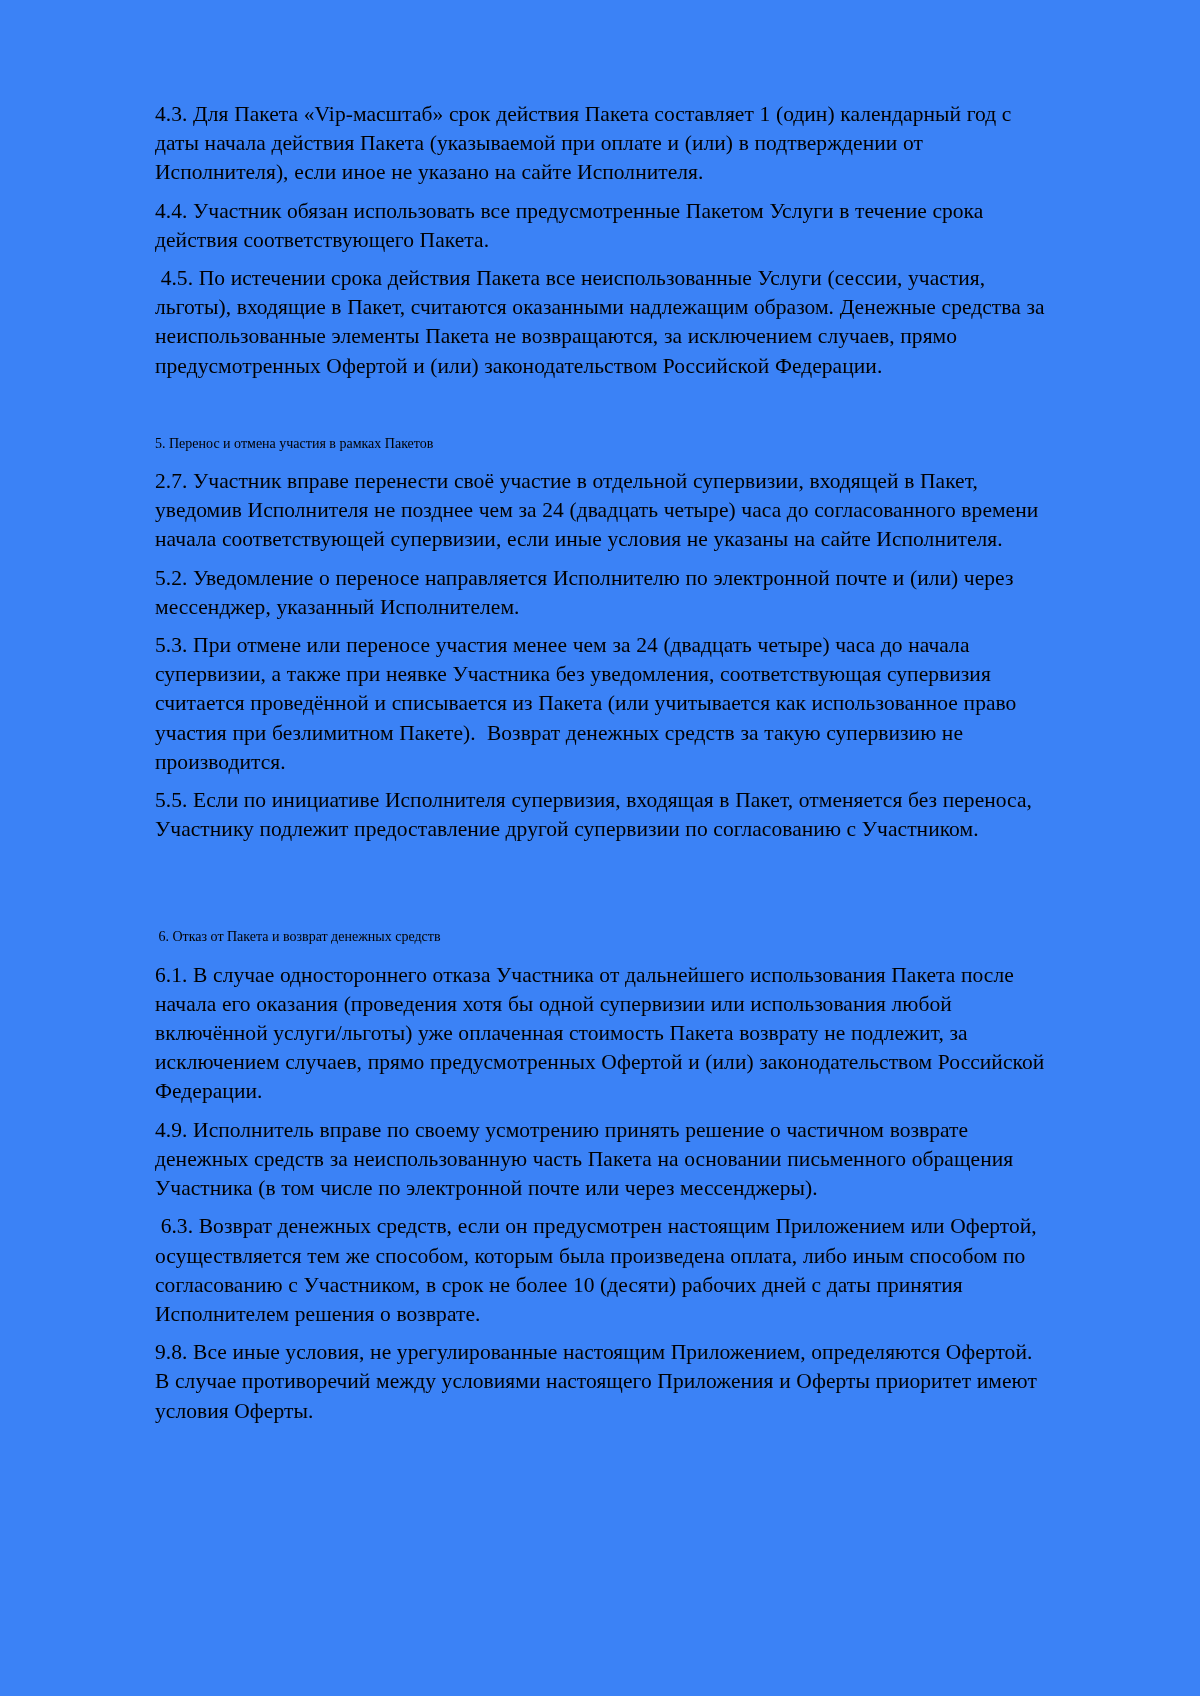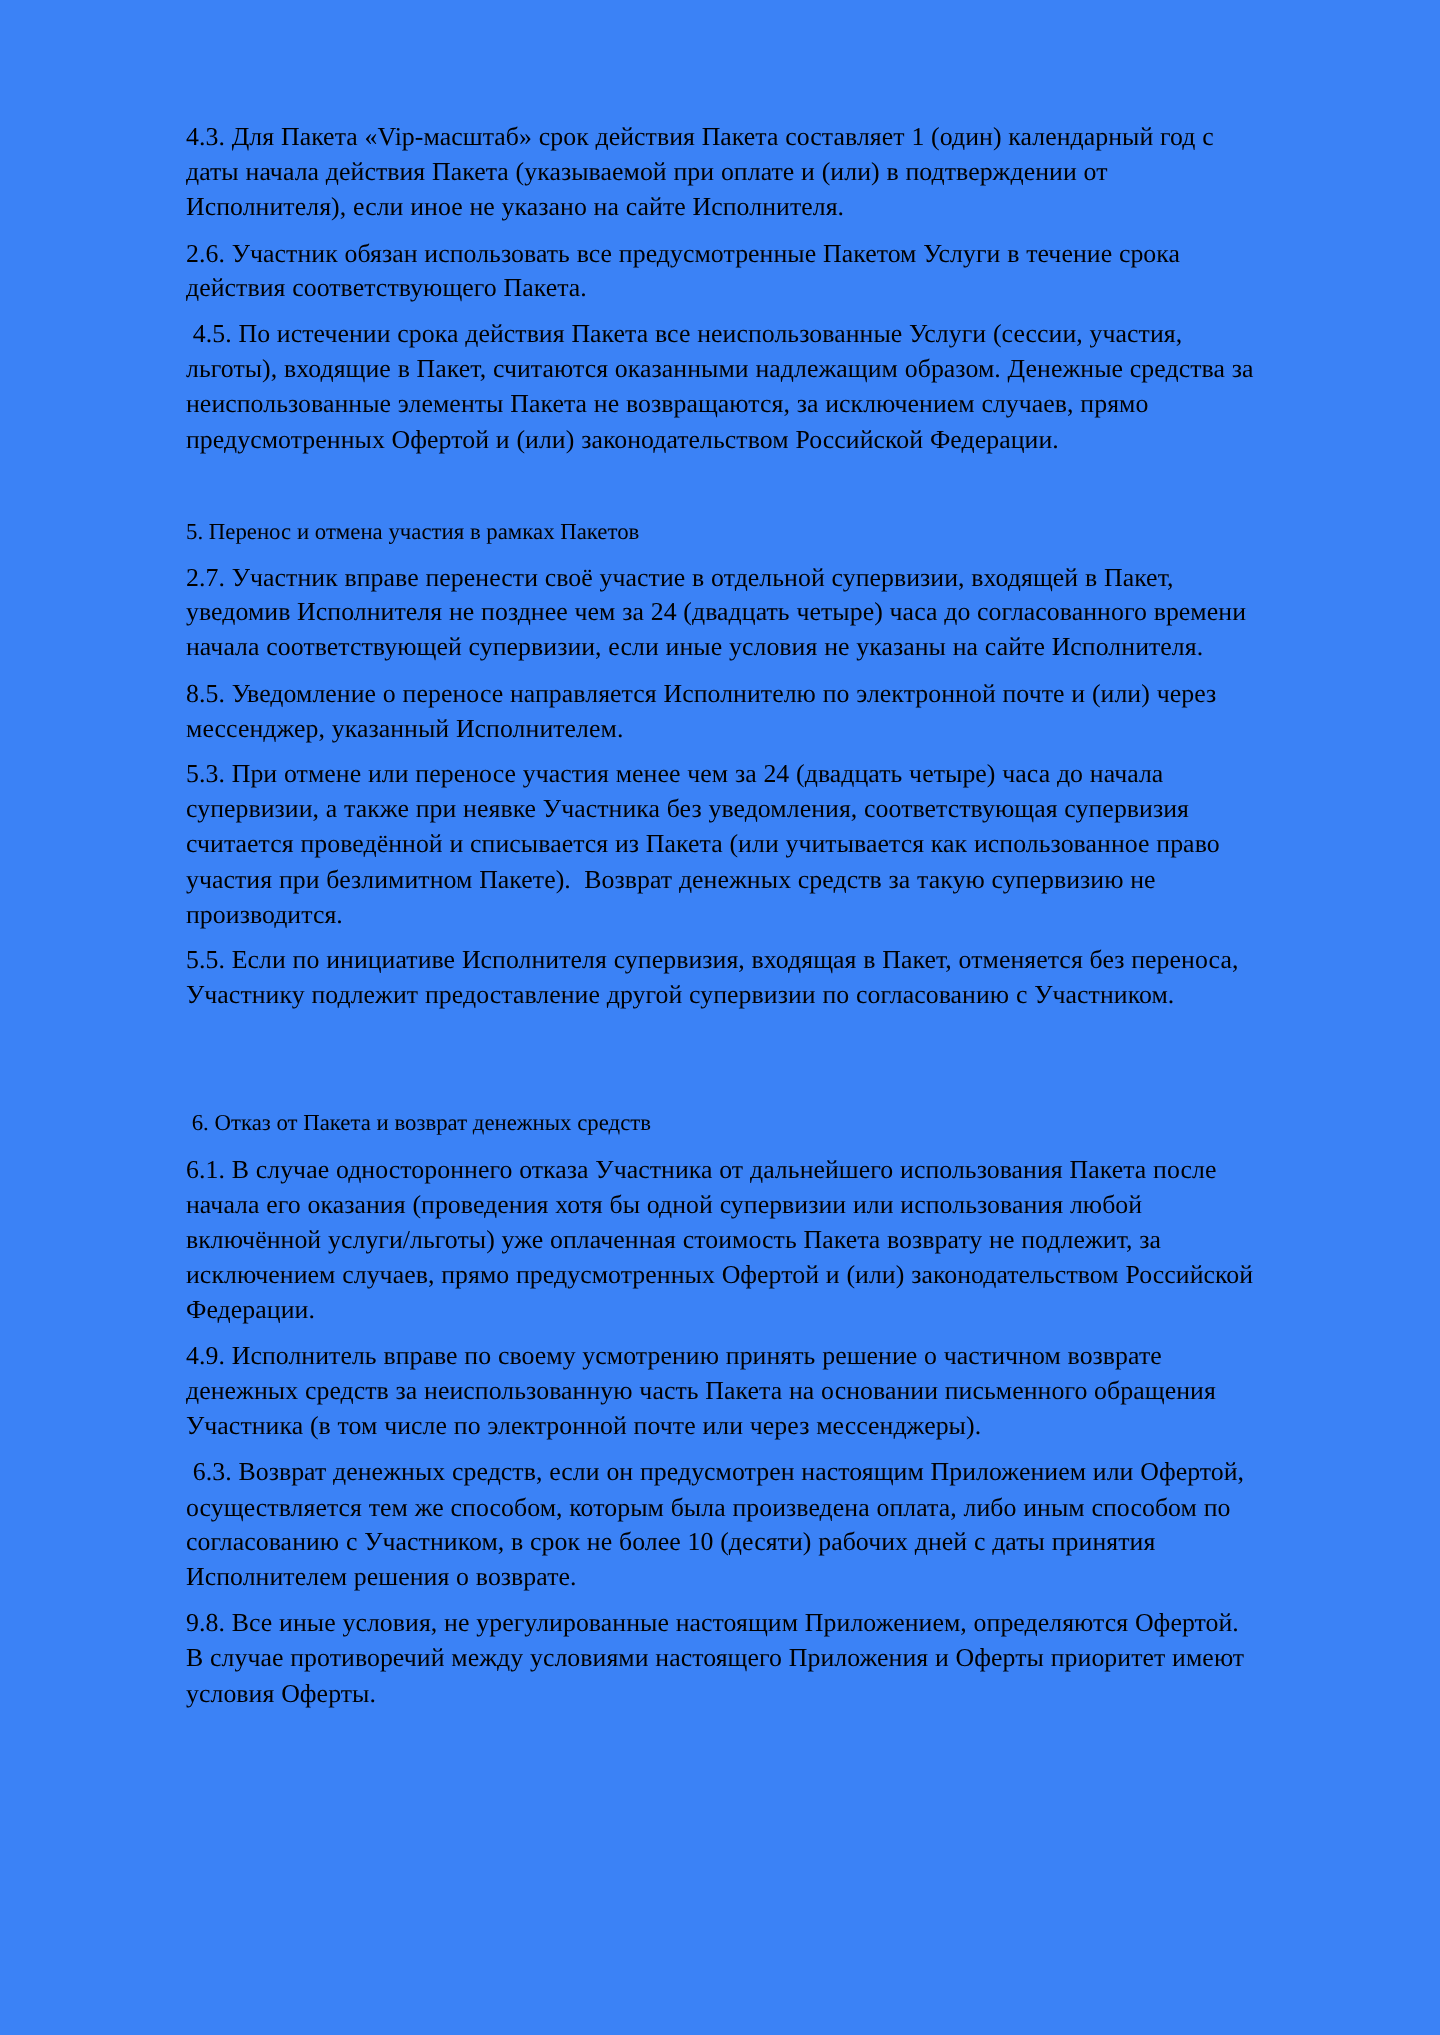--- a/index.html
+++ b/index.html
@@ -31,50 +31,50 @@
     font-size: 21.5px;
     line-height: 29.2px;
     text-align: left;
     margin: 0 0 9px 0;
     white-space: pre-wrap;
     word-spacing: 0.2px;
     letter-spacing: 0.05px;
     hyphens: none;
   }
   .heading {
-    font-size: 19px;
+    font-size: 14px;
     line-height: 29.2px;
     margin: 0 0 9px 0;
     white-space: pre-wrap;
     font-weight: normal;
   }
   .gap-before {
     margin-top: 48px;
   }
   .gap-before-wide {
     margin-top: 78px;
   }
 </style>
 </head>
 <body>
 
 <div class="page">
   <div class="content">
 
     <p class="para">4.3. Для Пакета «Vip-масштаб» срок действия Пакета составляет 1 (один) календарный год с даты начала действия Пакета (указываемой при оплате и (или) в подтверждении от Исполнителя), если иное не указано на сайте Исполнителя.</p>
 
-    <p class="para">2.6. Участник обязан использовать все предусмотренные Пакетом Услуги в течение срока действия соответствующего Пакета.</p>
+    <p class="para">4.4. Участник обязан использовать все предусмотренные Пакетом Услуги в течение срока действия соответствующего Пакета.</p>
 
     <p class="para"> 4.5. По истечении срока действия Пакета все неиспользованные Услуги (сессии, участия, льготы), входящие в Пакет, считаются оказанными надлежащим образом. Денежные средства за неиспользованные элементы Пакета не возвращаются, за исключением случаев, прямо предусмотренных Офертой и (или) законодательством Российской Федерации.</p>
 
     <h2 class="heading gap-before">5. Перенос и отмена участия в рамках Пакетов</h2>
 
     <p class="para">2.7. Участник вправе перенести своё участие в отдельной супервизии, входящей в Пакет, уведомив Исполнителя не позднее чем за 24 (двадцать четыре) часа до согласованного времени начала соответствующей супервизии, если иные условия не указаны на сайте Исполнителя.</p>
 
-    <p class="para">8.5. Уведомление о переносе направляется Исполнителю по электронной почте и (или) через мессенджер, указанный Исполнителем.</p>
+    <p class="para">5.2. Уведомление о переносе направляется Исполнителю по электронной почте и (или) через мессенджер, указанный Исполнителем.</p>
 
     <p class="para">5.3. При отмене или переносе участия менее чем за 24 (двадцать четыре) часа до начала супервизии, а также при неявке Участника без уведомления, соответствующая супервизия считается проведённой и списывается из Пакета (или учитывается как использованное право участия при безлимитном Пакете).  Возврат денежных средств за такую супервизию не производится.</p>
 
 
     <p class="para">5.5. Если по инициативе Исполнителя супервизия, входящая в Пакет, отменяется без переноса, Участнику подлежит предоставление другой супервизии по согласованию с Участником.</p>
 
     <h2 class="heading gap-before-wide"> 6. Отказ от Пакета и возврат денежных средств</h2>
 
     <p class="para">6.1. В случае одностороннего отказа Участника от дальнейшего использования Пакета после начала его оказания (проведения хотя бы одной супервизии или использования любой включённой услуги/льготы) уже оплаченная стоимость Пакета возврату не подлежит, за исключением случаев, прямо предусмотренных Офертой и (или) законодательством Российской Федерации.</p>
 

